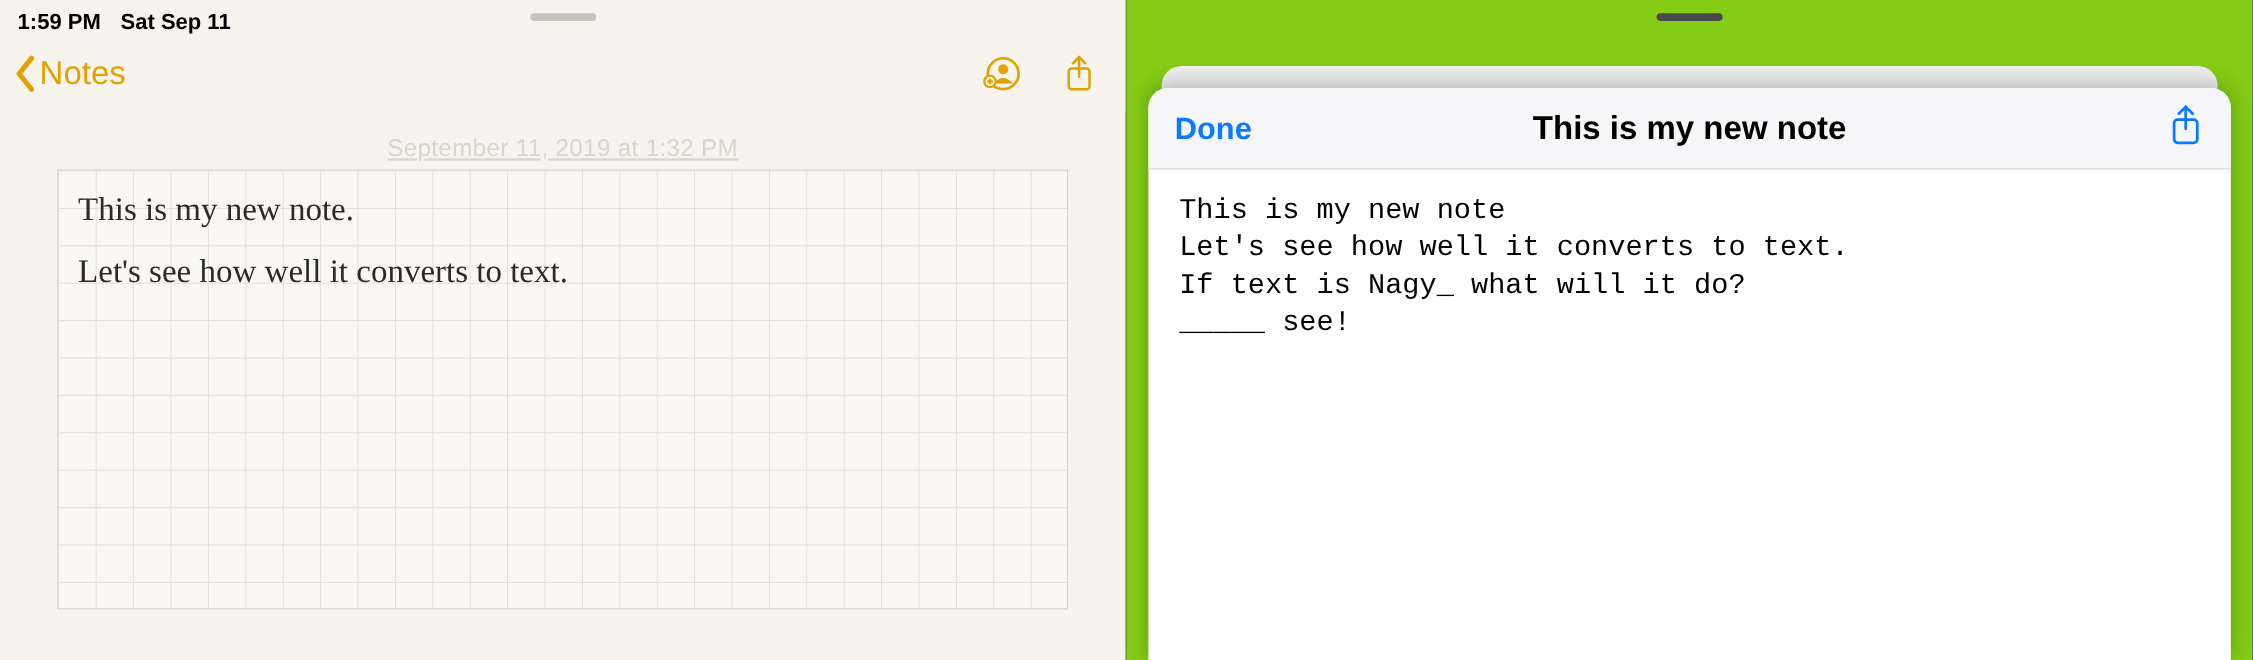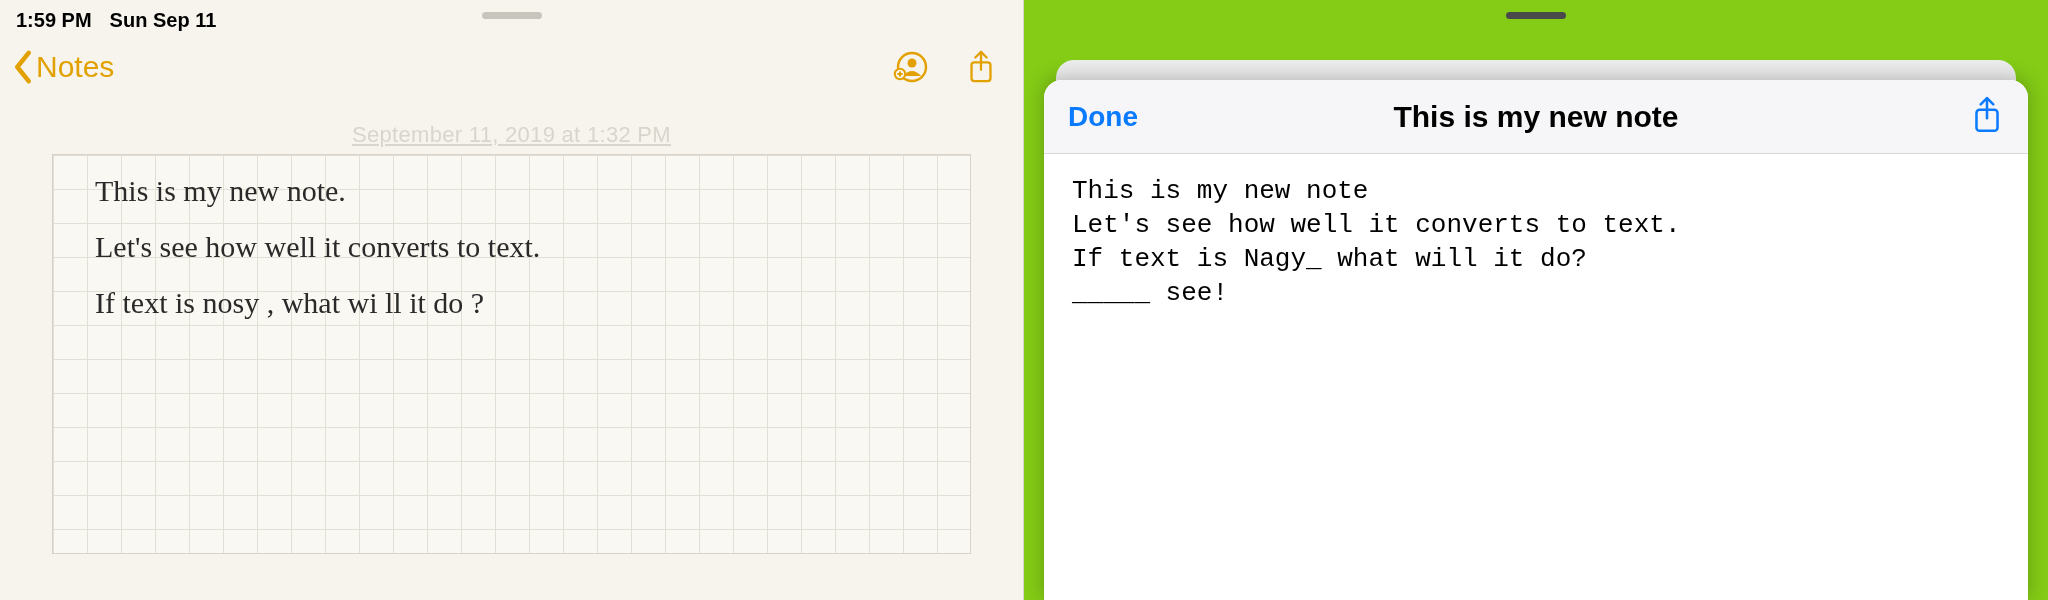--- a/index.html
+++ b/index.html
@@ -63,21 +63,21 @@
     background-color: #faf8f2;
     background-image:
       linear-gradient(#e3dfd5 1px, transparent 1px),
       linear-gradient(90deg, #e3dfd5 1px, transparent 1px);
     background-size: 34px 34px;
     padding: 8px 18px;
     font-family: "Segoe Script", "Comic Sans MS", cursive;
     font-size: 30px; line-height: 56px;
     color: #2a2a2a;
   }
-  .hand-line { white-space: pre; margin-left: 24px; }
+  .hand-line { white-space: pre; }
 
   
   .right {
     width: 1024px; height: 600px;
     background: #84cc16;
     position: relative;
     display: flex; align-items: flex-end; justify-content: center;
   }
   .right-grabber {
     position: absolute; top: 12px; left: 50%; transform: translateX(-50%);
@@ -125,21 +125,21 @@
     color: #000;
     white-space: pre;
   }
 </style>
 </head>
 <body>
 
 <div class="left paper-texture">
   <div class="status-bar">
     <span class="status-time">1:59 PM</span>
-    <span>Sun Sep 11</span>
+    <span>Sat Sep 11</span>
     <div class="status-grabber"></div>
   </div>
 
   <div class="nav">
     <div class="back">
       <svg viewBox="0 0 14 24">
         <polyline points="11,2 3,12 11,22" fill="none" stroke="#e2a100" stroke-width="3.2" stroke-linecap="round" stroke-linejoin="round"></polyline>
       </svg>
       <span>Notes</span>
     </div>
@@ -161,21 +161,20 @@
         <rect x="5" y="14" width="20" height="20" rx="3" fill="none" stroke="#e2a100" stroke-width="2.4"></rect>
       </svg>
     </div>
   </div>
 
   <div class="note-body">
     <div class="ghost-date">September 11, 2019 at 1:32 PM</div>
     <div class="grid-paper">
       <div class="hand-line">This is my new note.</div>
       <div class="hand-line">Let's see how well it converts to text.</div>
-      <div class="hand-line">If text is nosy , what wi ll it do ?</div>
     </div>
   </div>
 </div>
 
 <div class="right">
   <div class="right-grabber"></div>
   <div class="sheet-back"></div>
   <div class="sheet">
     <div class="sheet-nav">
       <div class="done">Done</div>

